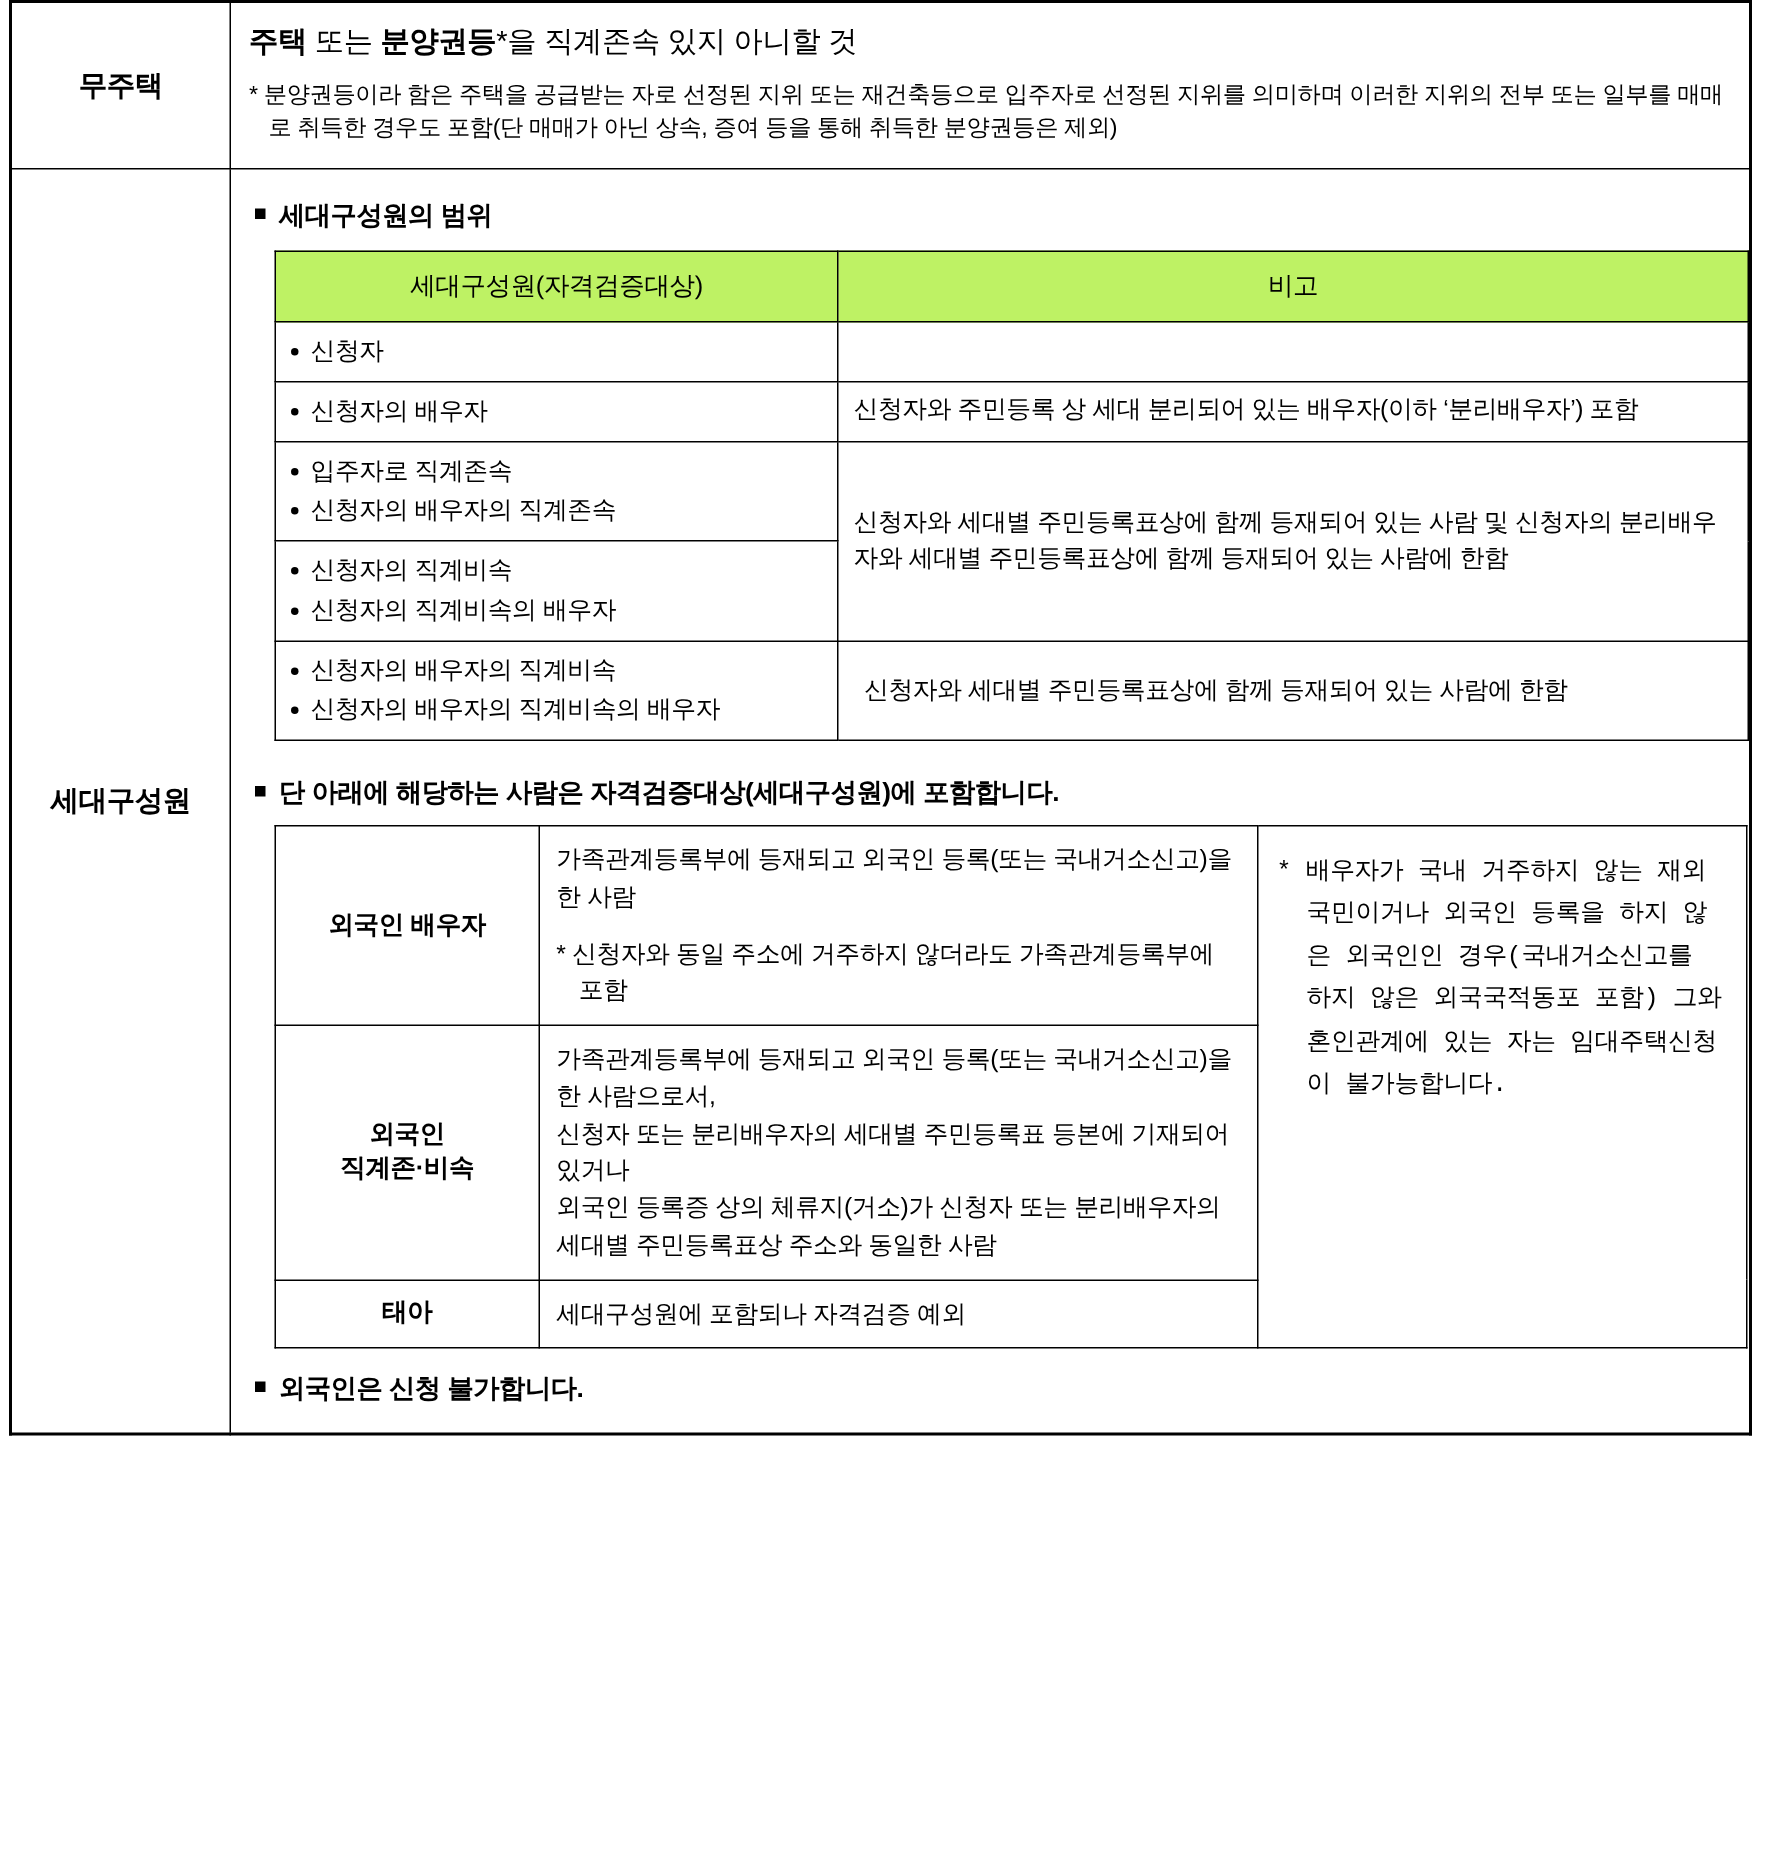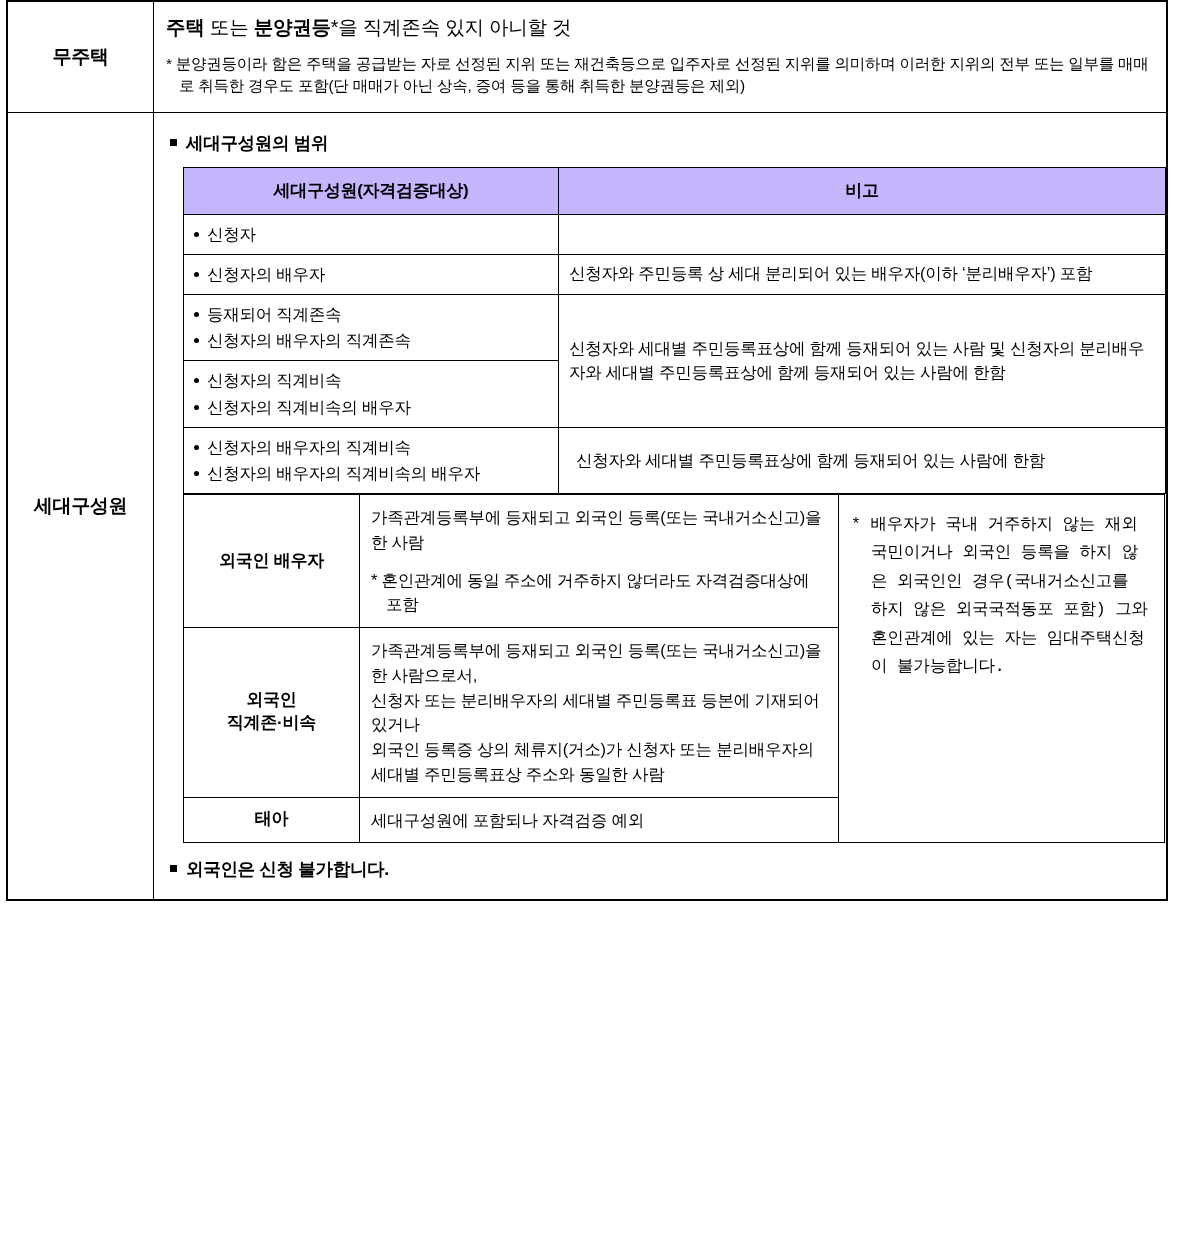--- a/index.html
+++ b/index.html
@@ -128,23 +128,23 @@
   .inner td, .inner th {
     border: 1.1px solid #000;
     padding: 7px 10px;
     vertical-align: middle;
     font-size: 16.5px;
     letter-spacing: -0.25px;
     line-height: 1.42;
     font-weight: normal;
   }
   .inner th {
-    background: #c4b5fd;
+    background: #bef264;
     text-align: center;
-    font-weight: bold;
+    font-weight: normal;
     font-size: 17px;
     padding: 11px 8px;
   }
   .inner .col-a { width: 375px; }
   .inner .col-b { width: 607px; }
 
   .li {
     display: flex;
     align-items: flex-start;
     gap: 8px;
@@ -256,21 +256,21 @@
                       <span>신청자의 배우자</span>
                     </div>
                   </td>
                   <td class="remark">신청자와 주민등록 상 세대 분리되어 있는 배우자(이하 ‘분리배우자’) 포함</td>
                 </tr>
 
                 <tr>
                   <td class="cellpad-lg">
                     <div class="li">
                       <span class="dot"></span>
-                      <span>등재되어 직계존속</span>
+                      <span>입주자로 직계존속</span>
                     </div>
                     <div class="li">
                       <span class="dot"></span>
                       <span>신청자의 배우자의 직계존속</span>
                     </div>
                   </td>
                   <td class="remark" rowspan="2">신청자와 세대별 주민등록표상에 함께 등재되어 있는 사람 및 신청자의 분리배우자와 세대별 주민등록표상에 함께 등재되어 있는 사람에 한함</td>
                 </tr>
 
                 <tr>
@@ -295,33 +295,37 @@
                     <div class="li">
                       <span class="dot"></span>
                       <span>신청자의 배우자의 직계비속의 배우자</span>
                     </div>
                   </td>
                   <td class="remark indent1">신청자와 세대별 주민등록표상에 함께 등재되어 있는 사람에 한함</td>
                 </tr>
               </tbody>
             </table>
 
+            <div class="bullet-head tight" style="margin-top:22px;">
+              <span class="sq-small"></span>
+              <span>단 아래에 해당하는 사람은 자격검증대상(세대구성원)에 포함합니다.</span>
+            </div>
 
             <table class="inner2">
               <colgroup>
                   <col class="c1">
                   <col class="c2">
                   <col class="c3">
                 </colgroup>
               <tbody>
                 <tr>
                   <td class="c1">외국인 배우자</td>
                   <td class="c2">
                     <div class="para">가족관계등록부에 등재되고 외국인 등록(또는 국내거소신고)을 한 사람</div>
-                    <div class="para star">* 혼인관계에 동일 주소에 거주하지 않더라도 자격검증대상에 포함</div>
+                    <div class="para star">* 신청자와 동일 주소에 거주하지 않더라도 가족관계등록부에 포함</div>
                   </td>
                   <td class="c3" rowspan="3">
                     <div class="note-star">* 배우자가 국내 거주하지 않는 재외국민이거나 외국인 등록을 하지 않은 외국인인 경우(국내거소신고를 하지 않은 외국국적동포 포함) 그와 혼인관계에 있는 자는 임대주택신청이 불가능합니다.</div>
                   </td>
                 </tr>
                 <tr>
                   <td class="c1">
                     <span>외국인</span><br>
                     <span>직계존·비속</span>
                   </td>

